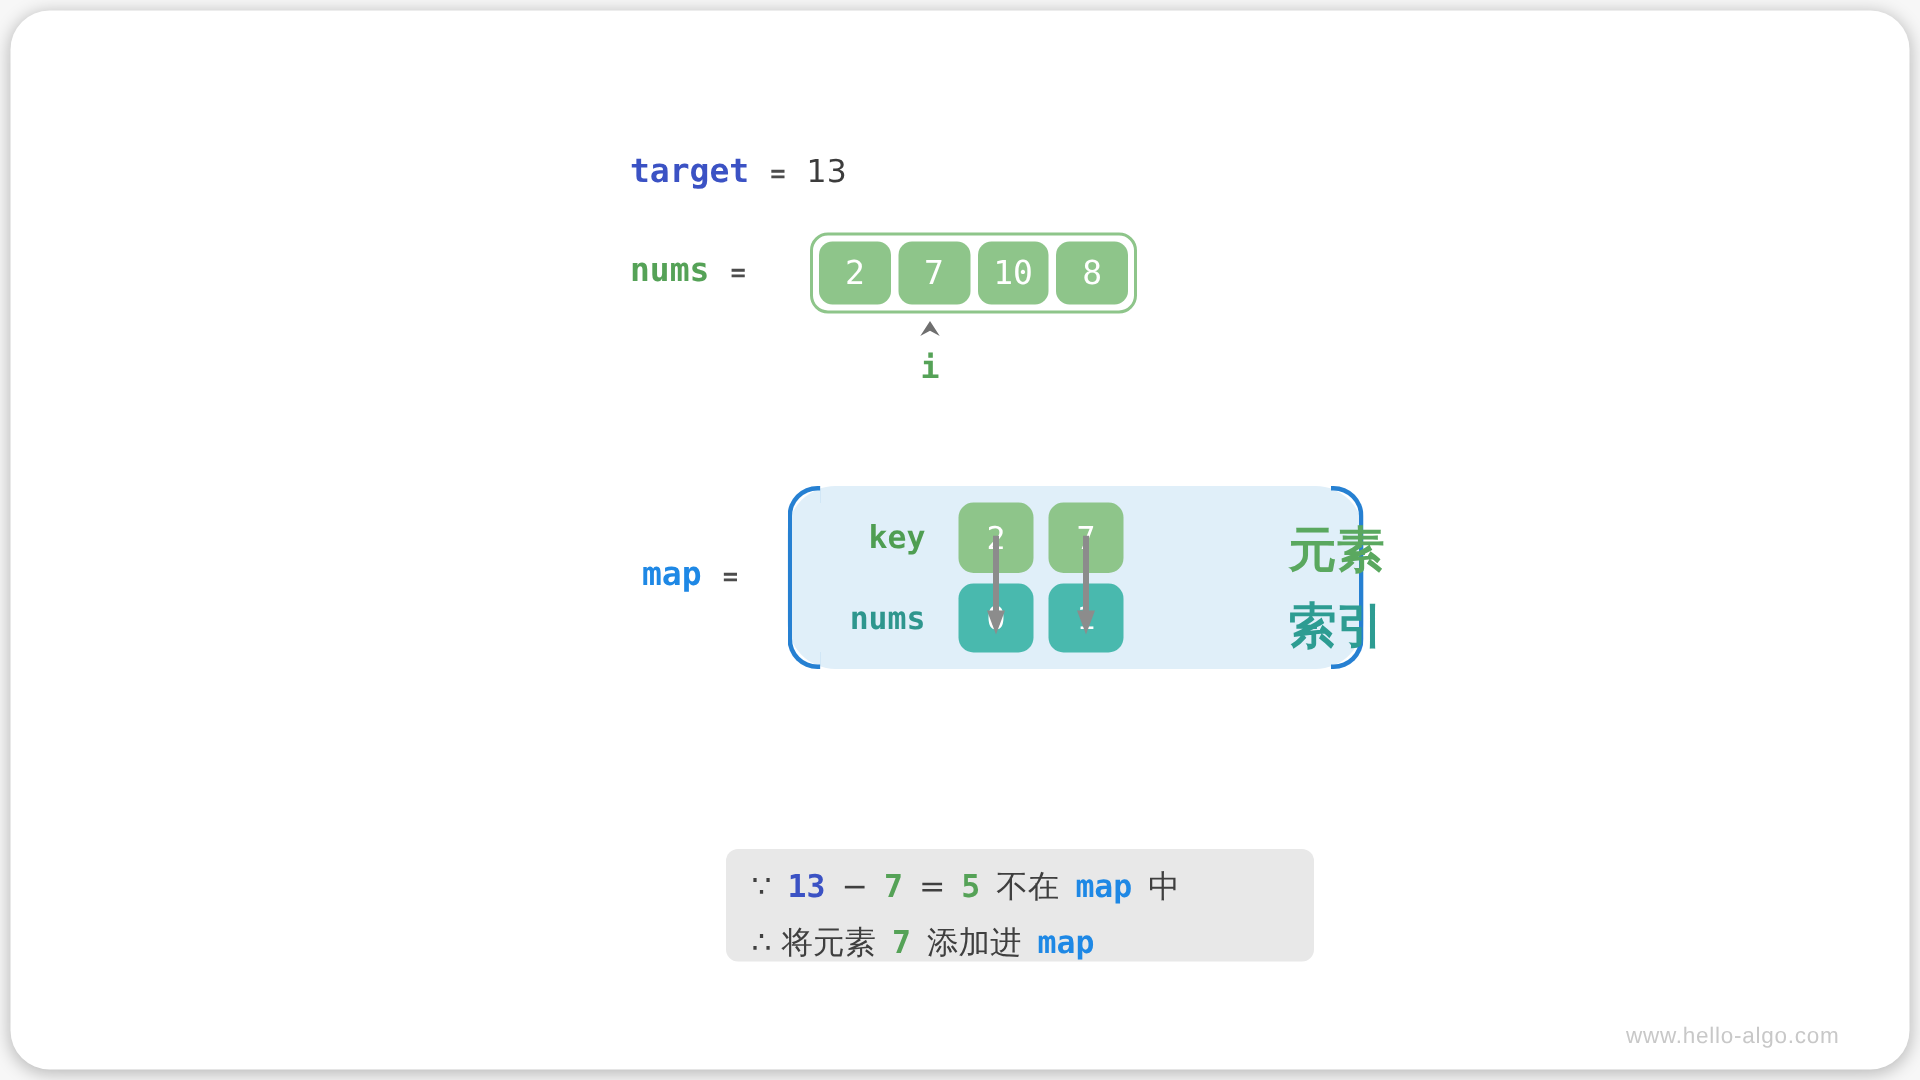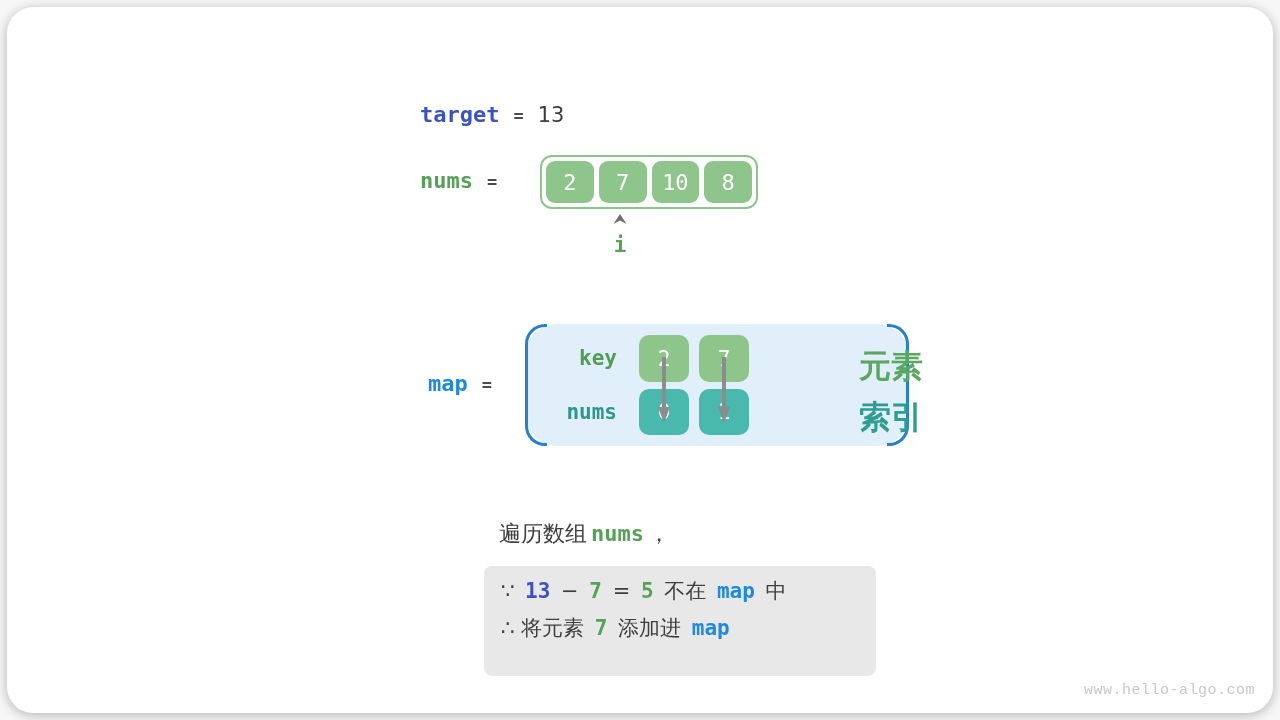--- a/index.html
+++ b/index.html
@@ -76,34 +76,34 @@
   .map-arrow.a1 { left:131px; }
   .map-arrow.a2 { left:191px; }
 
   .side-label { position:absolute; left:852px; font-weight:bold; font-size:32px; }
   .side-label.element { top:338px; color:#5aa85f; }
   .side-label.index   { top:389px; color:#2d9c92; }
 
   
   .caption { position:absolute; left:492px; top:512px; font-size:22px; }
   .note-box {
-    position:absolute; left:477px; top:559px; width:392px; height:110px;
+    position:absolute; left:477px; top:559px; width:392px; height:75px;
     box-sizing:border-box; background:#e8e8e8; border-radius:8px;
     padding:7px 0 0 17px;
   }
   .note-line { font-size:21px; line-height:37px; white-space:nowrap; }
 
   .rich .seg-dark   { color:#3f3f3f; }
   .rich .seg-indigo { color:#3b52c4; font-weight:bold; font-family:"DejaVu Sans Mono","Liberation Mono",monospace; margin:0 4px; }
   .rich .seg-green  { color:#55a257; font-weight:bold; font-family:"DejaVu Sans Mono","Liberation Mono",monospace; margin:0 4px; }
   .rich .seg-blue   { color:#1e88e5; font-weight:bold; font-family:"DejaVu Sans Mono","Liberation Mono",monospace; margin:0 4px; }
 
   .watermark {
     position:absolute; left:1077px; top:675px;
-    font-family:Liberation Mono, monospace;
+    font-family:Liberation Sans, sans-serif;
     font-size:15px; color:#c8c8c8; letter-spacing:0.5px;
   }
 </style>
 </head>
 <body>
 
 <div class="card">
 
   <div class="assign" style="left:413px; top:95px;">
     <span class="kw kw-indigo">target</span>
@@ -151,21 +151,20 @@
     </svg>
     <svg class="map-arrow a2" width="16" height="70">
       <line x1="8" y1="0" x2="8" y2="52" stroke="#8c8c8c" stroke-width="4"></line>
       <polygon points="2,50 14,50 8,66" fill="#8c8c8c"></polygon>
     </svg>
   </div>
 
   <div class="side-label element">元素</div>
   <div class="side-label index">索引</div>
 
-  <div class="caption rich"><span class="seg-dark">遍历数组</span><span class="seg-green">nums</span><span class="seg-dark">，</span></div>
 
   <div class="note-box">
     <div class="note-line rich"><span class="seg-dark">∵ </span><span class="seg-indigo">13</span><span class="seg-dark"> − </span><span class="seg-green">7</span><span class="seg-dark"> = </span><span class="seg-green">5</span><span class="seg-dark"> 不在 </span><span class="seg-blue">map</span><span class="seg-dark"> 中</span></div>
     <div class="note-line rich"><span class="seg-dark">∴ 将元素 </span><span class="seg-green">7</span><span class="seg-dark"> 添加进 </span><span class="seg-blue">map</span></div>
   </div>
 
   <div class="watermark">www.hello-algo.com</div>
 
 </div>
 

